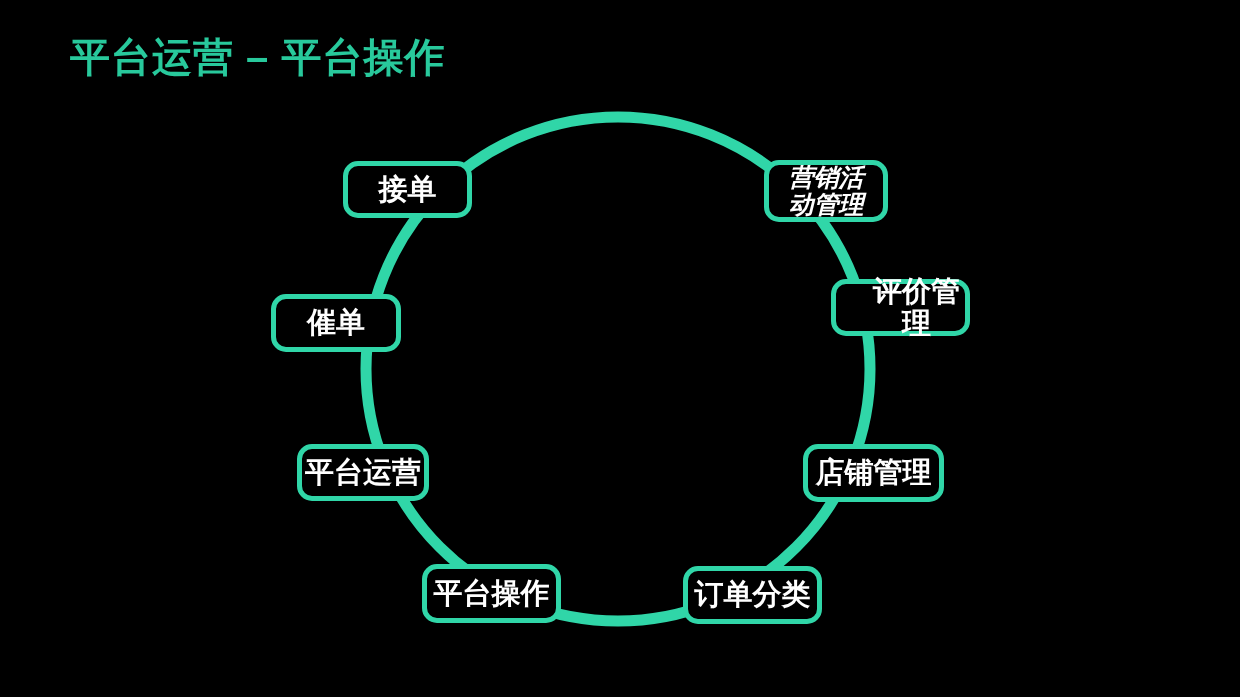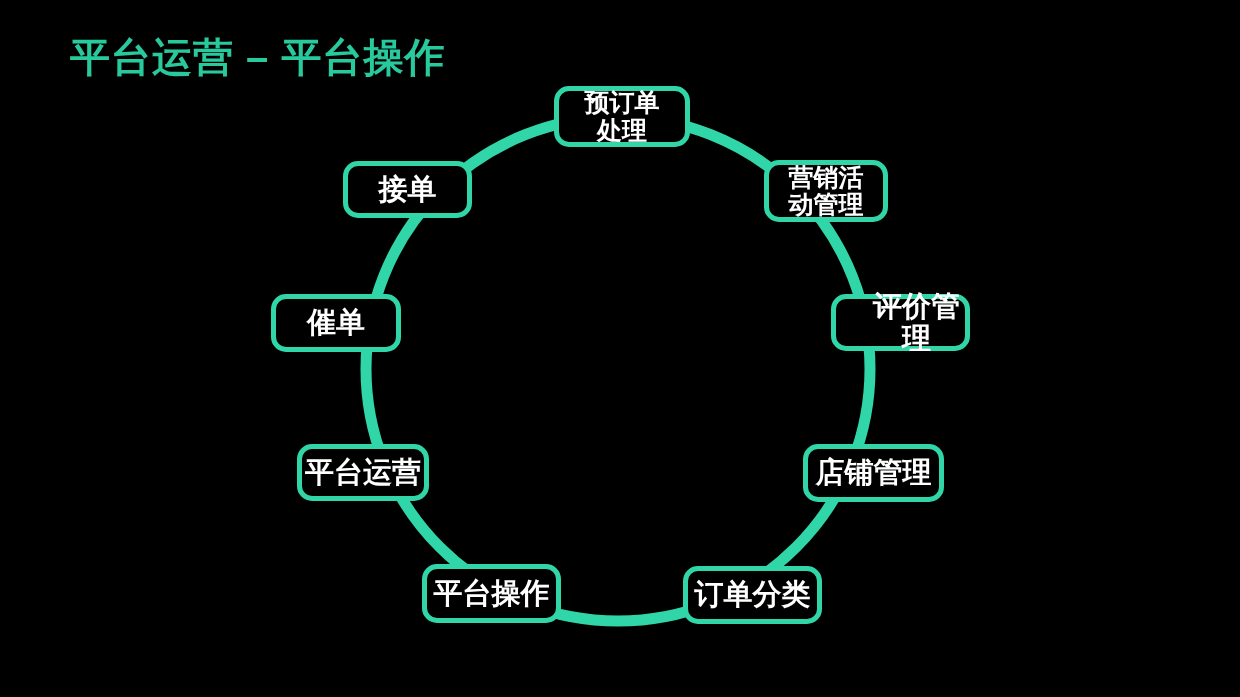--- a/index.html
+++ b/index.html
@@ -48,42 +48,40 @@
     border: 5px solid var(--shape, #30d6a8);
     border-radius: 15px;
     color: var(--node-text, #fff);
     font-weight: bold;
     font-size: 29px;
     line-height: 1.1;
     text-align: center;
     white-space: pre-line;
   }
   .n1 { left: 554px; top:  86px; width: 136px; height: 61px; font-size: 25px; }
-  .n2 { left: 764px; top: 160px; width: 124px; height: 62px; font-size: 25px; }
-  .n3 { left: 831px; top: 294px; width: 139px; height: 57px; padding-left: 32px; }
+  .n2 { left: 764px; top: 160px; width: 124px; height: 62px; font-size: 25px; font-style: italic; }
+  .n3 { left: 831px; top: 279px; width: 139px; height: 57px; padding-left: 32px; }
   .n4 { left: 803px; top: 444px; width: 141px; height: 58px; }
   .n5 { left: 683px; top: 566px; width: 139px; height: 58px; }
   .n6 { left: 422px; top: 564px; width: 139px; height: 59px; }
   .n7 { left: 297px; top: 444px; width: 132px; height: 57px; }
   .n8 { left: 271px; top: 294px; width: 130px; height: 58px; }
   .n9 { left: 343px; top: 161px; width: 129px; height: 57px; }
 </style>
 </head>
 <body>
 
 <div class="slide">
 
   <h1 class="slide-title">平台运营 – 平台操作</h1>
 
   <svg class="cycle-svg" viewBox="0 0 1240 697" aria-hidden="true">
     <circle class="cycle-circle" cx="618" cy="369" r="252"></circle>
   </svg>
 
-  <div class="node n1">预订单
-处理</div>
 
   <div class="node n2">营销活
 动管理</div>
 
   <div class="node n3">评价管理</div>
 
   <div class="node n4">店铺管理</div>
 
   <div class="node n5">订单分类</div>
 

